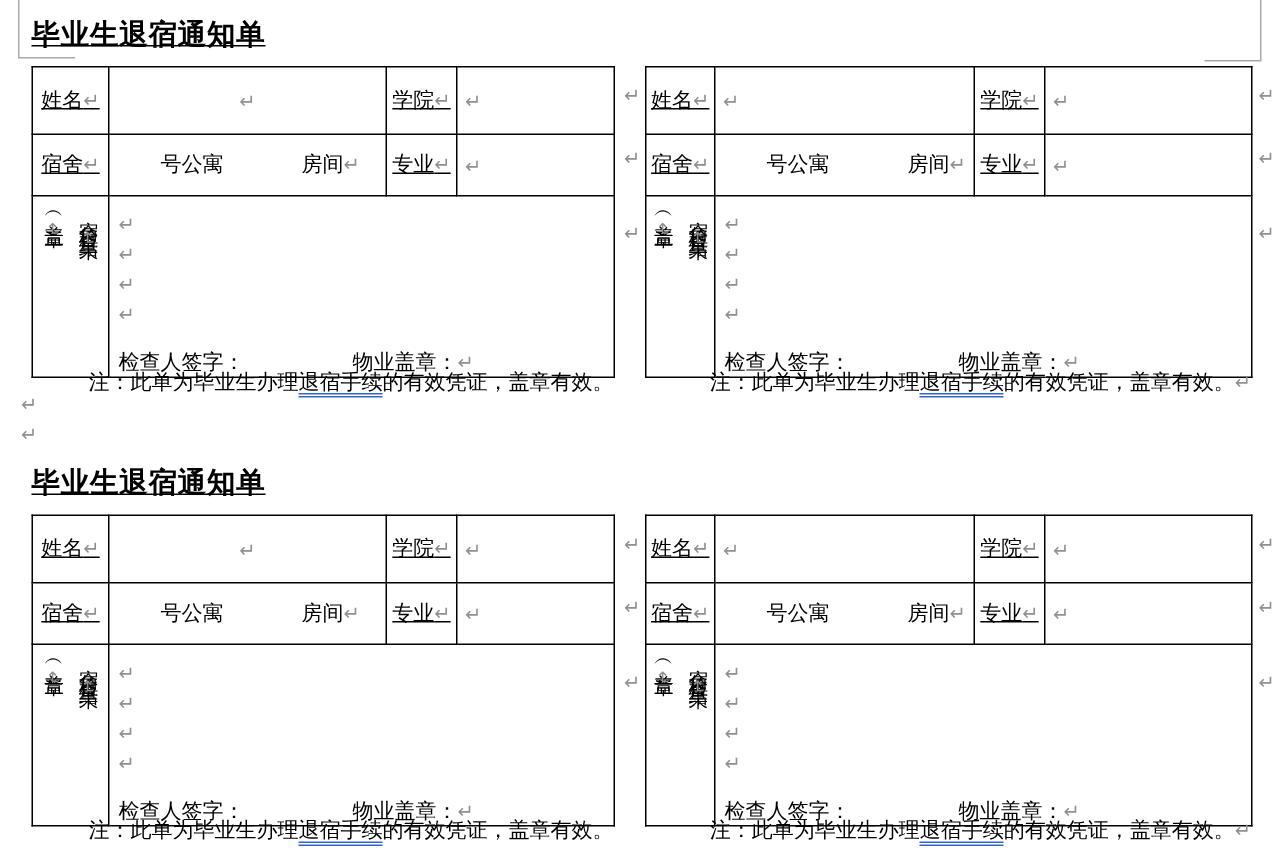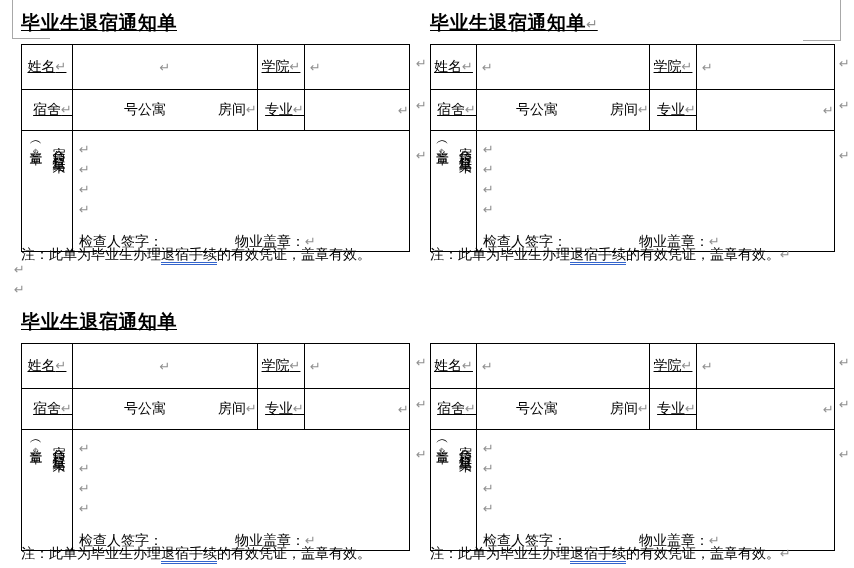--- a/index.html
+++ b/index.html
@@ -26,21 +26,21 @@
   .form table{
     position:absolute;top:44px;border-collapse:collapse;table-layout:fixed;
   }
   .form-left table{left:21px;width:388px;}
   .form-right table{left:3px;width:404px;}
   .form td{
     border:1.5px solid #000;padding:0;font-size:14px;vertical-align:middle;
     overflow:hidden;
   }
   .form tr.r1 td{height:44px;}
-  .form tr.r2 td{height:40px;text-align:right;}
+  .form tr.r2 td{height:40px;}
   .form tr.r3 td{height:112px;}
   td.lab{text-align:center;white-space:nowrap;text-decoration:underline;}
   td.ctr{text-align:center;}
   td.al{text-align:left;padding-left:5px;}
   
   .pmark{color:#909090;font-size:13px;font-weight:normal;letter-spacing:0;}
   .ftitle .pmark{font-size:14px;}
   .freemark{position:absolute;color:#909090;font-size:13px;}
   .rowmark{position:absolute;color:#909090;font-size:13px;}
   
@@ -57,21 +57,21 @@
   
   td.vcell{vertical-align:top;}
   .vwrap{display:flex;flex-direction:row-reverse;justify-content:center;gap:7px;padding-top:5px;}
   .vline{
     writing-mode:vertical-rl;text-orientation:mixed;
     font-size:13px;line-height:16px;letter-spacing:3px;white-space:nowrap;
   }
   .vline .pmark{font-size:12px;}
   
   .fnote{
-    position:absolute;top:246px;text-align:left;font-size:14px;white-space:nowrap;
+    position:absolute;top:246px;text-align:right;font-size:14px;white-space:nowrap;
   }
   .form-left .fnote{left:21px;width:388px;}
   .form-right .fnote{left:3px;width:404px;}
   .grammar{border-bottom:3px double #3465cc;padding-bottom:0;}
   
   .form-left .rm{left:416px;}
   .form-right .rm{left:412px;}
   .rm1{top:56px;} .rm2{top:98px;} .rm3{top:148px;}
 </style>
 </head>
@@ -131,21 +131,20 @@
         </table>
       <span class="rowmark rm rm1">↵</span>
       <span class="rowmark rm rm2">↵</span>
       <span class="rowmark rm rm3">↵</span>
       <div class="fnote"><span>注：此单为毕业生办理</span><span class="grammar">退宿手续</span><span>的有效凭证，盖章有效。</span></div>
     </div>
   </section>
 
   <section class="quad quad-tr">
     <div class="form form-right">
-      <div class="ftitle"><span>毕业生退宿通知单</span><span class="pmark">↵</span></div>
       <table>
         <colgroup>
             <col style="width:46px">
             <col style="width:173px">
             <col style="width:47px">
             <col style="width:138px">
           </colgroup>
         <tbody>
             <tr class="r1">
           <td class="lab"><span>姓名</span><span class="pmark">↵</span></td>

